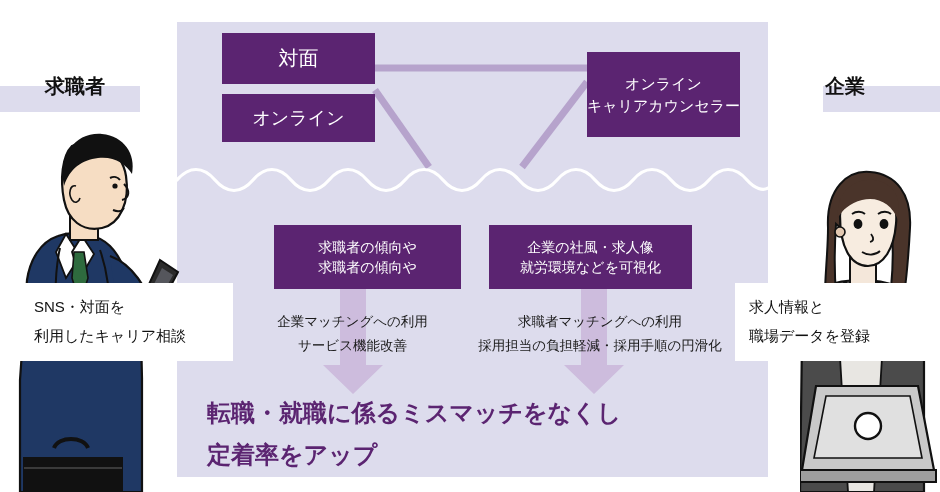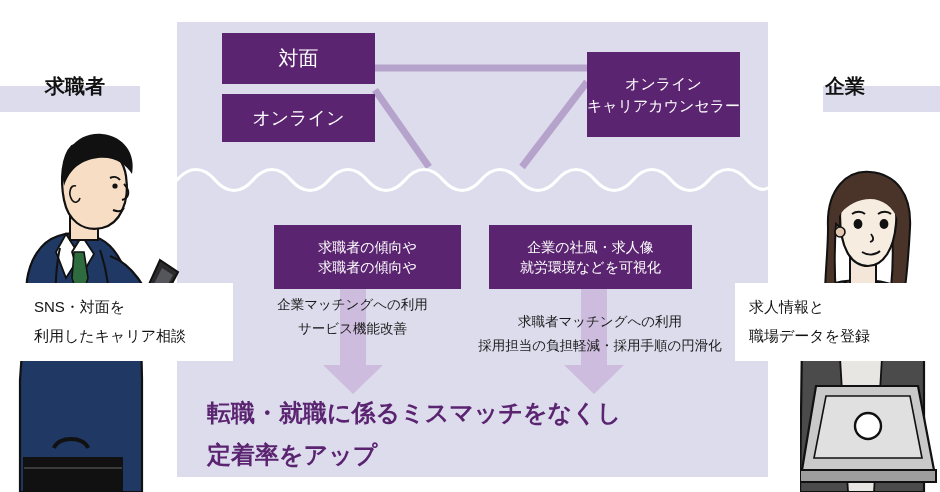--- a/index.html
+++ b/index.html
@@ -32,21 +32,21 @@
   #links{position:absolute;left:177px;top:22px;width:591px;height:455px;}
 
   
   .arrow-wrap{position:absolute;}
   .arrow-cap{position:absolute;text-align:center;color:#1a1a1a;line-height:1.75;
              white-space:nowrap;}
   .arrow-cap .ln{display:block;}
 
   #arrow-left {left:322px;top:289px;}
   #arrow-right{left:563px;top:289px;}
-  #cap-left {left:245px;top:293px;width:215px;font-size:13.5px;}
+  #cap-left {left:245px;top:310px;width:215px;font-size:13.5px;}
   #cap-right{left:455px;top:310px;width:290px;font-size:13.5px;}
 
   
   #headline{position:absolute;left:207px;top:392px;width:530px;text-align:left;
             color:#5b2471;font-weight:bold;font-size:24px;line-height:1.75;}
   #headline .ln{display:block;white-space:nowrap;}
 
   
   .side-label{position:absolute;background:#dddced;}
   .side-label .txt{position:absolute;white-space:nowrap;color:#111;

